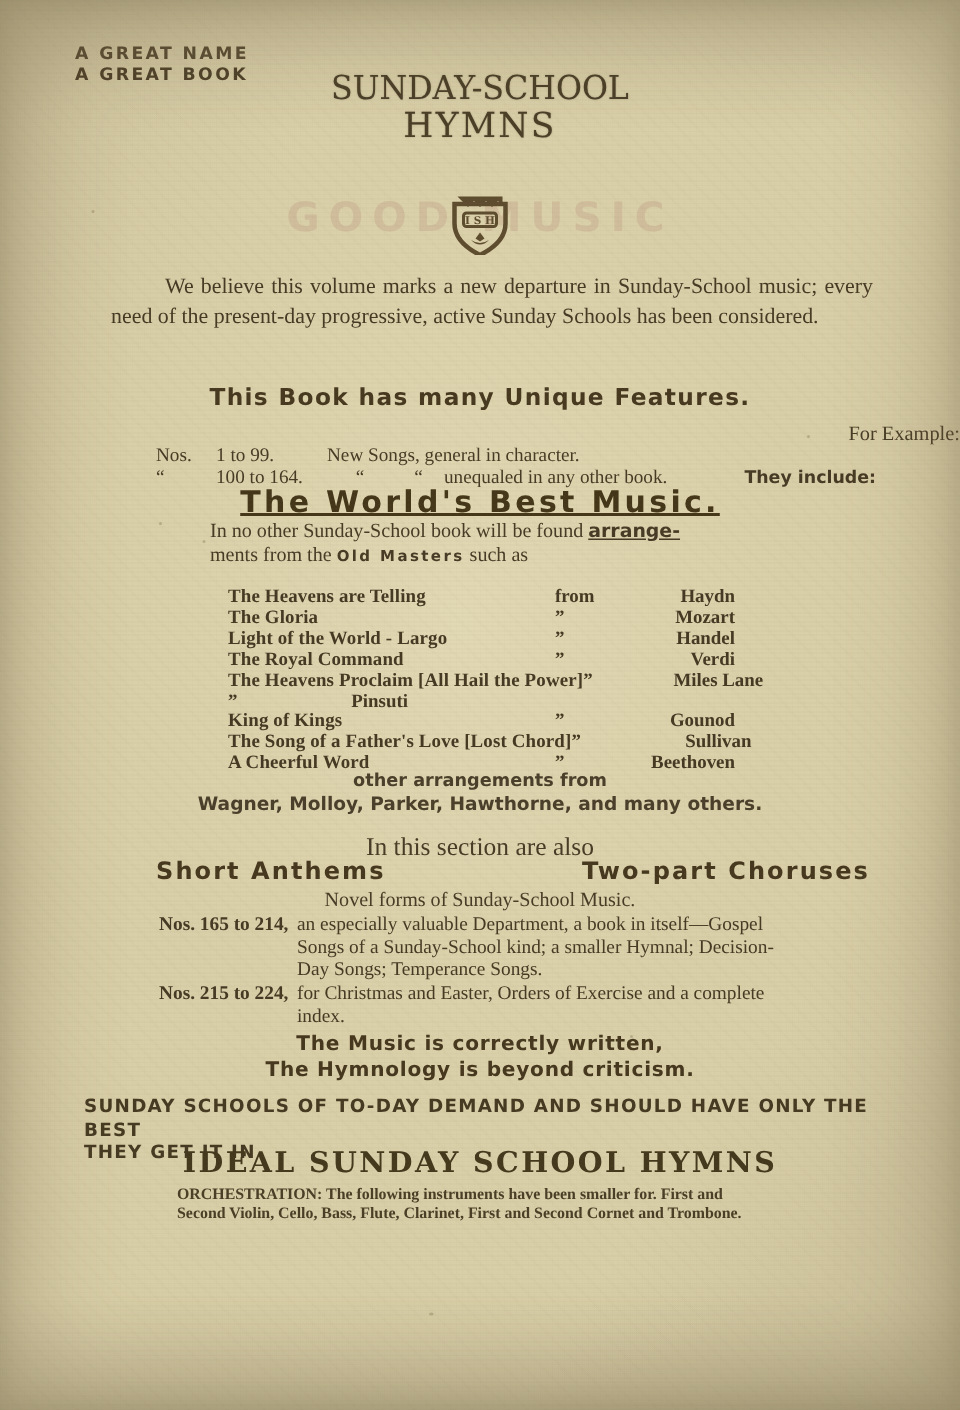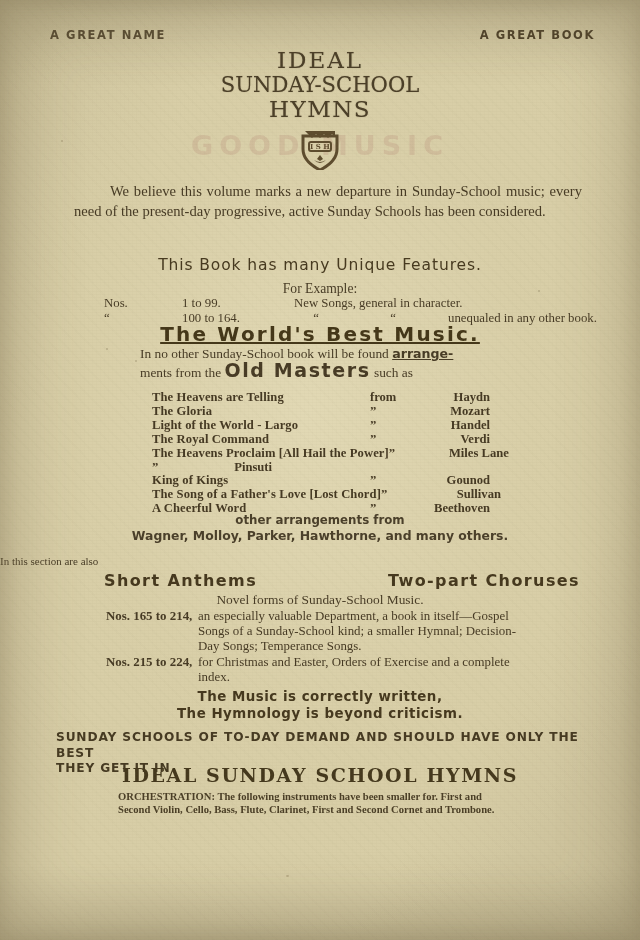--- a/index.html
+++ b/index.html
@@ -41,20 +41,21 @@
     box-shadow: inset 0 0 64px 14px rgba(110,98,66,.34), inset 0 0 18px 2px rgba(120,108,74,.20);
   }
 
   
   #runheads {
     position: absolute;
     top: 28px; left: 50px; right: 45px;
     display: flex;
     justify-content: space-between;
     align-items: baseline;
+    flex-direction: column;
   }
   .runhead {
     font-family: "DejaVu Sans", sans-serif;
     font-weight: 700;
     font-size: 11.5px;
     letter-spacing: 1.6px;
     color: #4e4129;
   }
   .runhead.left { opacity: .92; }
 
@@ -101,40 +102,40 @@
     left: 74px; right: 58px; top: 182px;
     font-family: "Liberation Serif", serif;
     font-size: 14.6px;
     line-height: 19.5px;
     text-align: justify;
     text-indent: 36px;
     color: #463a24;
   }
   .h-bold-sans {
     font-family: "DejaVu Sans", sans-serif;
-    font-weight: 400;
+    font-weight: 700;
     color: #46391f;
   }
   #unique {
     top: 256px; left: 0; right: 0; text-align: center;
     font-size: 15.5px;
     letter-spacing: .9px;
   }
   #for-example {
-    top: 281px; left: 0; right: 0; text-align: center;
+    top: 281px; left: 0; right: 0; text-align: right;
     font-size: 13.6px;
     color: #483c26;
   }
   #nos-block {
     top: 296px; left: 104px; right: 56px;
     font-size: 12.8px;
     line-height: 14.6px;
     color: #473b25;
   }
-  .nos-row { display: flex; align-items: flex-end; white-space: nowrap; gap: 38px; }
+  .nos-row { display: flex; align-items: flex-end; white-space: nowrap; }
   .nos-lbl { width: 40px; flex: none; }
   .nos-rng { width: 74px; flex: none; }
   .nos-dq  { width: 44px; flex: none; text-align: center; }
   .nos-dq2 { width: 34px; flex: none; text-align: center; }
   .nos-txt { flex: 1 1 auto; }
   .nos-tail { margin-left: 16px; font-weight: 700; font-family: "DejaVu Sans", sans-serif; font-size: 11.6px; }
 
   #worlds-best {
     top: 322px; left: 0; right: 0; text-align: center;
     font-family: "DejaVu Sans", sans-serif;
@@ -146,21 +147,21 @@
   }
   #old-masters {
     top: 346px; left: 140px; right: 100px;
     font-size: 13.4px;
     line-height: 16px;
     color: #473b25;
   }
   .om-strong { font-family: "DejaVu Sans", sans-serif; font-weight: 700; font-size: 12.6px; text-decoration: underline; }
   .om-big {
     font-family: "DejaVu Sans", sans-serif; font-weight: 700;
-    font-size: 19px; letter-spacing: 1.6px;
+    font-size: 10px; letter-spacing: 1.6px;
   }
 
   
   #hymns {
     top: 391px; left: 152px; right: 150px;
     font-size: 12.6px;
     line-height: 13.9px;
     color: #453923;
   }
   .hymn-row { display: flex; align-items: baseline; white-space: nowrap; }
@@ -168,22 +169,22 @@
   .hymn-from { width: 44px; flex: none; text-align: left; font-weight: 600; }
   .hymn-comp { width: 76px; flex: none; text-align: right; font-weight: 600; }
 
   #other-arr {
     top: 513px; left: 0; right: 0; text-align: center;
   }
   .oa-1 { font-family: "DejaVu Sans", sans-serif; font-weight: 700; font-size: 11.8px; }
   .oa-2 { font-family: "DejaVu Sans", sans-serif; font-weight: 700; font-size: 12.4px; margin-top: 1px; }
 
   #in-this {
-    top: 555px; left: 0; right: 0; text-align: left;
-    font-size: 11px; color: #483c26;
+    top: 555px; left: 0; right: 0; text-align: center;
+    font-size: 17px; color: #483c26;
   }
   #two-cols {
     top: 571px; left: 104px; right: 60px;
     display: flex; justify-content: space-between;
     font-family: "DejaVu Sans", sans-serif; font-weight: 700;
     font-size: 16px; letter-spacing: 1.4px;
     color: #45381e;
     gap: 14px;
   }
   #novel {
@@ -236,21 +237,20 @@
 <div id="page">
 
   <div id="watermark">GOOD MUSIC</div>
 
   <div id="runheads">
     <div class="runhead left">A GREAT NAME</div>
     <div class="runhead right">A GREAT BOOK</div>
   </div>
 
   <div id="masthead">
-    <div class="mast-line mast-1">IDEAL</div>
     <div class="mast-line mast-2">SUNDAY-SCHOOL</div>
     <div class="mast-line mast-3">HYMNS</div>
   </div>
 
   <div id="crest-wrap">
     <svg width="44" height="42" viewBox="0 0 44 42" aria-hidden="true">
       <g fill="#5d4c2e">
         <path d="M7 3 h30 v6 l-3 -3 -4 4 -4 -4 -4 4 -4 -4 -4 4 -3 -3 z"></path>
         <path d="M5 8 h34 v13 c0 10 -9 17 -17 21 C14 38 5 31 5 21 z" fill="none" stroke="#5d4c2e" stroke-width="3"></path>
         <rect x="11" y="14" width="22" height="9" rx="2" fill="none" stroke="#5d4c2e" stroke-width="2"></rect>

